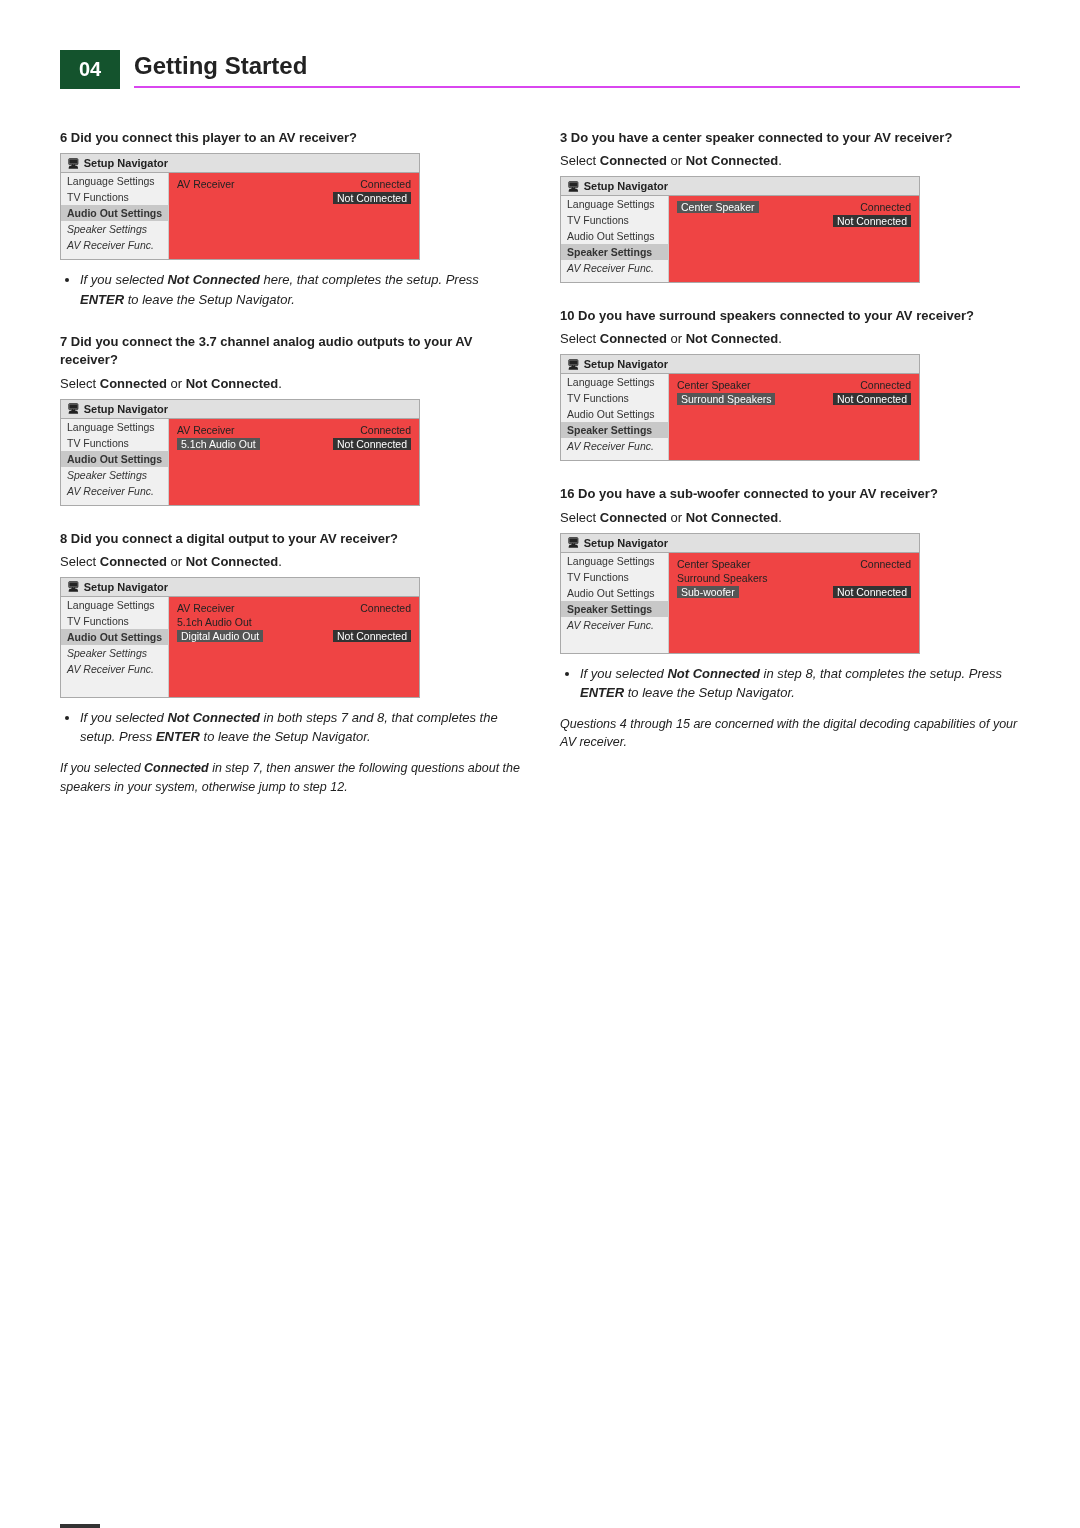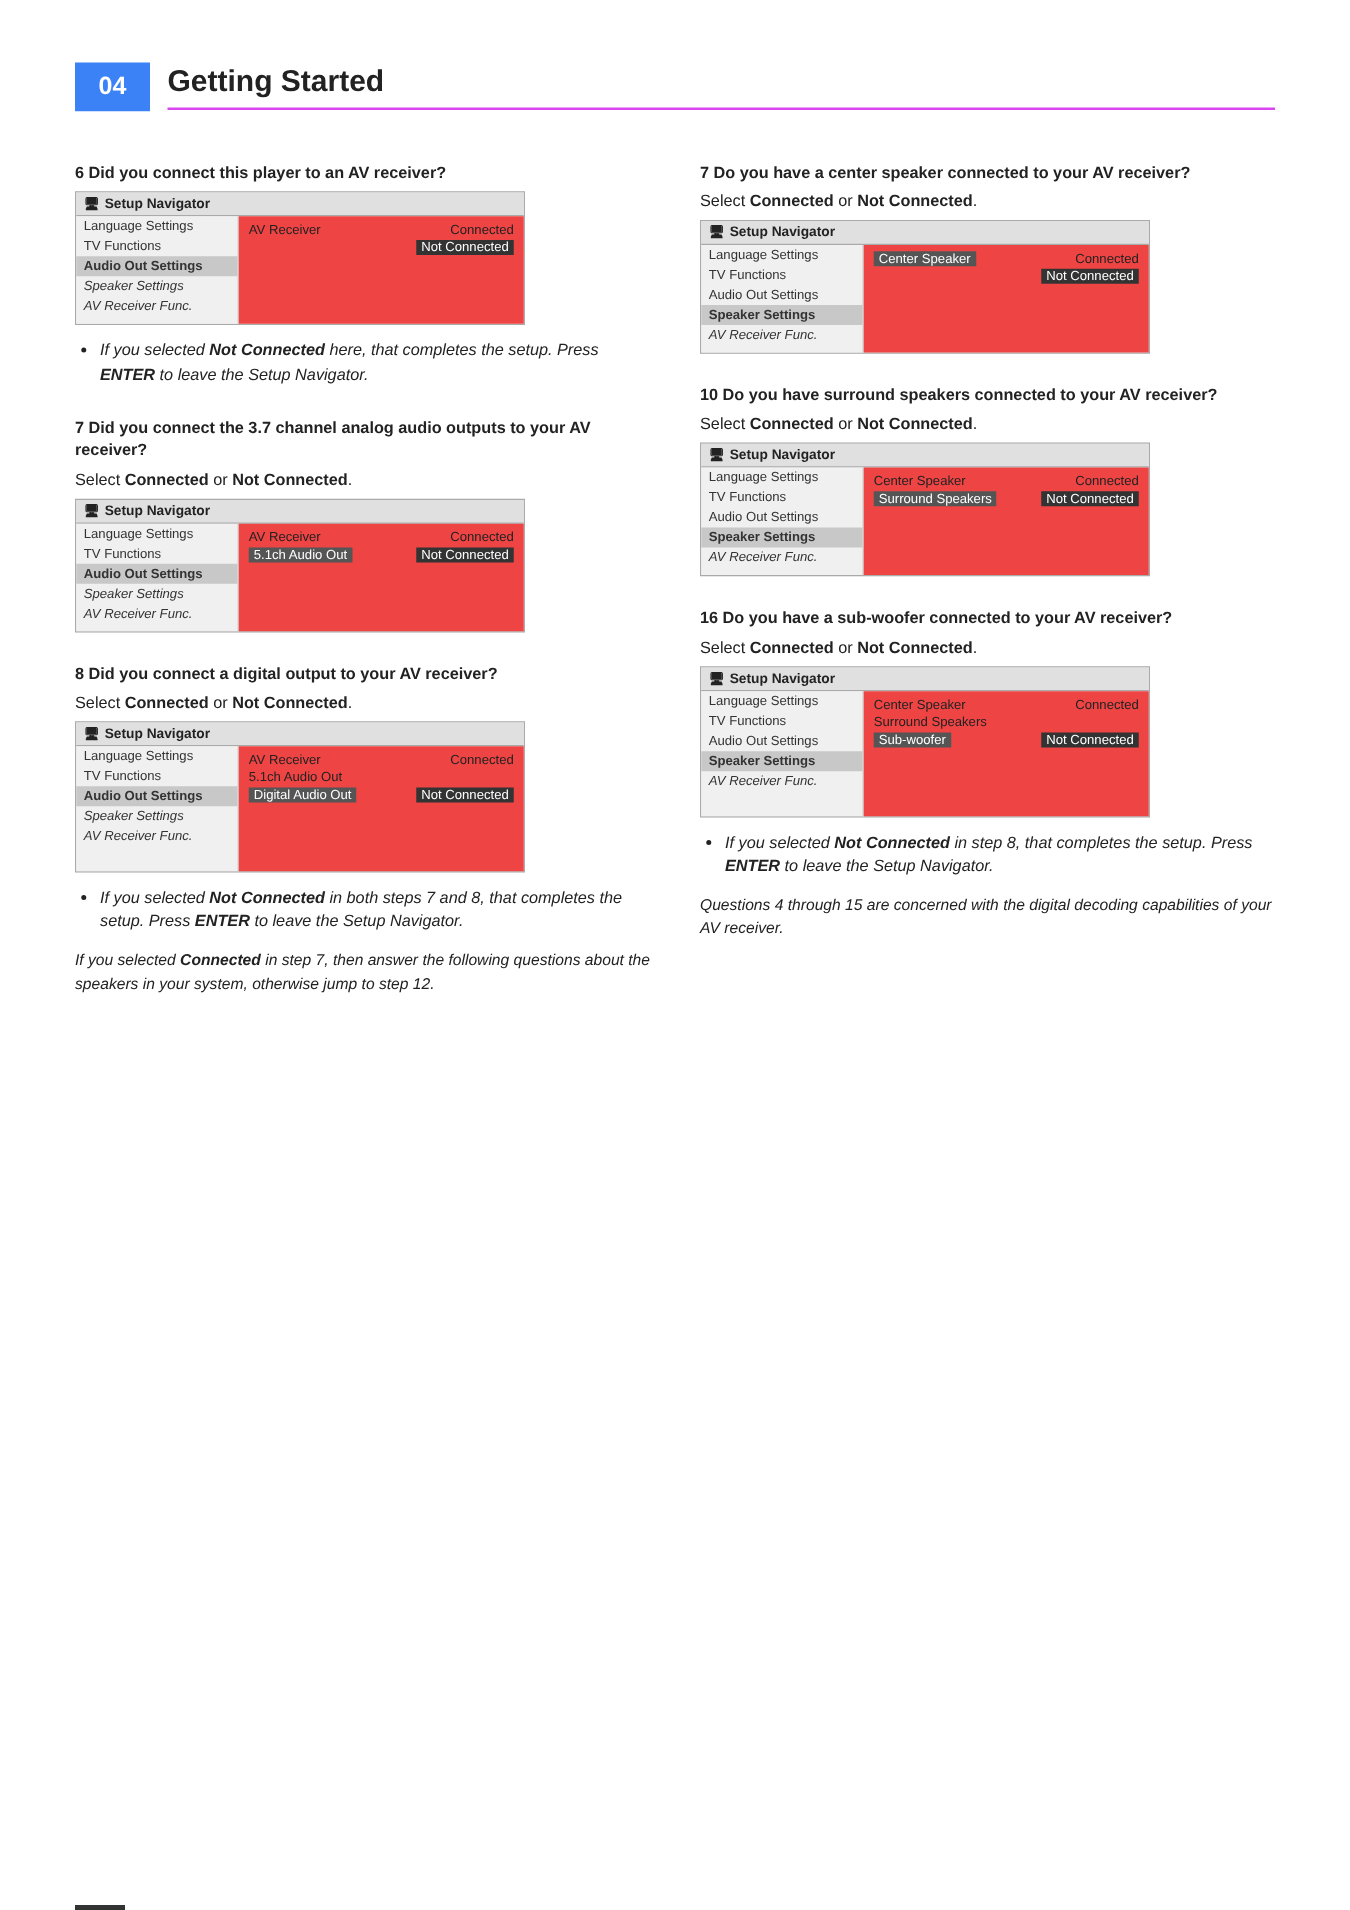--- a/index.html
+++ b/index.html
@@ -20,21 +20,21 @@
     }
 
     
     .chapter-header {
       display: flex;
       align-items: center;
       margin-bottom: 40px;
       margin-top: 50px;
     }
     .chapter-number-box {
-      background: #3b82f6;
+      background: #14532d;
       color: #fff;
       font-size: 20px;
       font-weight: bold;
       padding: 8px 16px;
       margin-right: 14px;
       min-width: 60px;
       text-align: center;
     }
     .chapter-title {
       font-size: 24px;
@@ -85,21 +85,21 @@
       font-weight: bold;
       display: flex;
       align-items: center;
       gap: 4px;
       border-bottom: 1px solid #aaa;
     }
     .setup-nav-body {
       display: flex;
     }
     .nav-menu {
-      width: 130px;
+      width: 108px;
       border-right: 1px solid #ccc;
       background: #f0f0f0;
     }
     .nav-menu-item {
       padding: 2px 6px;
       font-size: 10.5px;
       color: #333;
       white-space: nowrap;
     }
     .nav-menu-item.active {
@@ -289,21 +289,21 @@
           <li>If you selected <span class="bold">Not Connected</span> in both steps 7 and 8, that completes the setup. Press <span class="bold">ENTER</span> to leave the Setup Navigator.</li>
         </ul>
         <div class="italic-note"><em>If you selected <strong>Connected</strong> in step 7, then answer the following questions about the speakers in your system, otherwise jump to step 12.</em></div>
       </div>
 
     </div>
 
     <div class="col-right">
 
       <div class="question-block">
-        <div class="question-title">7   Do you have a center speaker connected to your AV receiver?</div>
+        <div class="question-title">3   Do you have a center speaker connected to your AV receiver?</div>
         <div class="select-line">Select <span class="bold">Connected</span> or <span class="bold">Not Connected</span>.</div>
 
         <div class="setup-nav">
           <div class="setup-nav-title">
             <span style="font-size:10px;">🖥</span>
             <span>Setup Navigator</span>
           </div>
           <div class="setup-nav-body">
             <div class="nav-menu">
               <div class="nav-menu-item">Language Settings</div>

